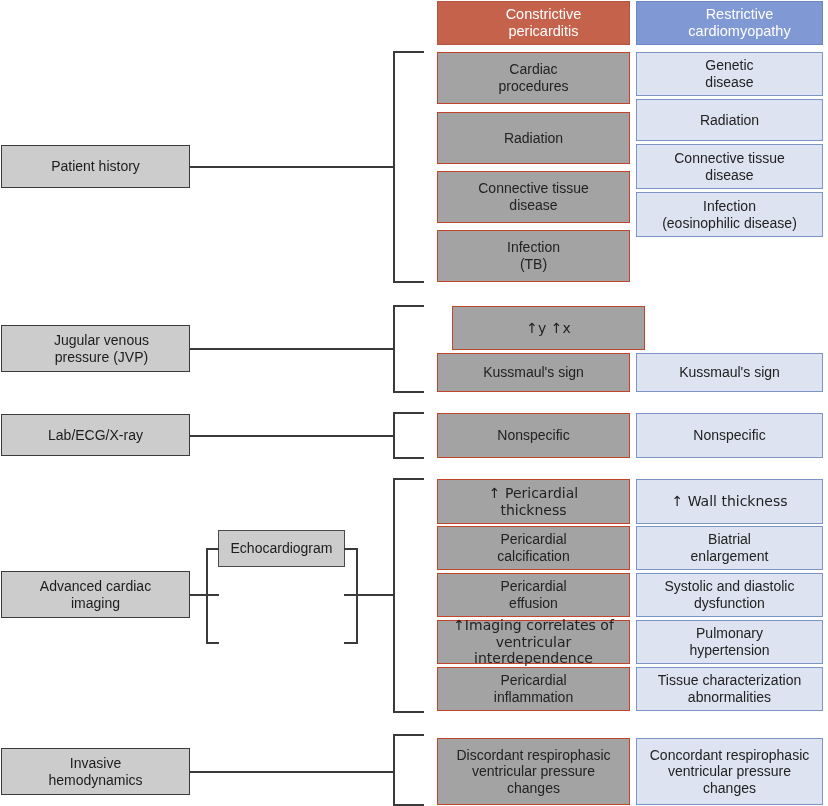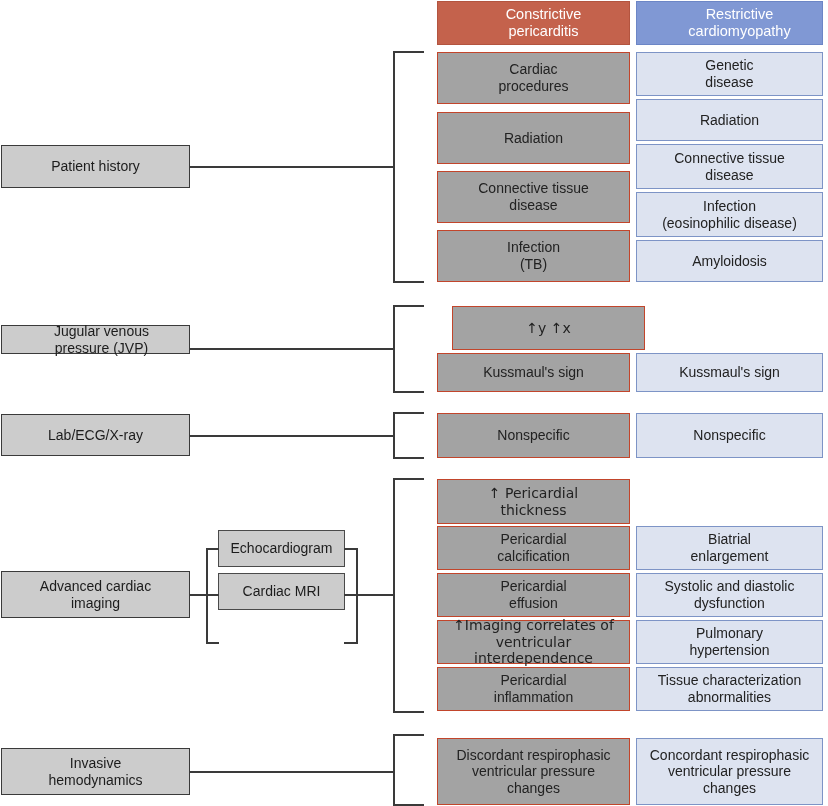--- a/index.html
+++ b/index.html
@@ -84,34 +84,33 @@
 <div id="canvas">
 
   <div class="box col-head red" style="left:437px; top:1px; width:193px; height:44px;">Constrictive
 pericarditis</div>
 
   <div class="box col-head blue" style="left:636px; top:1px; width:187px; height:44px;">Restrictive
 cardiomyopathy</div>
 
   <div class="box grey" style="left:1px; top:145px; width:189px; height:43px;">Patient history</div>
 
-  <div class="box grey" style="left:1px; top:325px; width:189px; height:29px;padding-left:12px;">Jugular venous
+  <div class="box grey" style="left:1px; top:325px; width:189px; height:47px;padding-left:12px;">Jugular venous
 pressure (JVP)</div>
 
   <div class="box grey" style="left:1px; top:414px; width:189px; height:42px;">Lab/ECG/X-ray</div>
 
   <div class="box grey" style="left:1px; top:571px; width:189px; height:47px;">Advanced cardiac
 imaging</div>
 
   <div class="box grey" style="left:1px; top:748px; width:189px; height:47px;">Invasive
 hemodynamics</div>
 
   <div class="box grey sub" style="left:218px; top:530px; width:127px; height:37px;">Echocardiogram</div>
 
-  <div class="box grey sub" style="left:218px; top:573px; width:127px; height:37px;">Cardiac MRI</div>
 
 
   <div class="hline" style="left:190px; top:166px; width:205px;"></div>
   <div class="vline" style="left:393px; top:51px; height:231px;"></div>
   <div class="hline" style="left:393px; top:51px; width:31px;"></div>
   <div class="hline" style="left:393px; top:281px; width:31px;"></div>
 
   <div class="hline" style="left:190px; top:348px; width:205px;"></div>
   <div class="vline" style="left:393px; top:305px; height:87px;"></div>
   <div class="hline" style="left:393px; top:305px; width:31px;"></div>
@@ -151,41 +150,41 @@
   <div class="box cell red" style="left:437px; top:230px; width:193px; height:52px;">Infection
 (TB)</div>
 
   <div class="box cell blue" style="left:636px; top:52px; width:187px; height:44px;">Genetic
 disease</div>
   <div class="box cell blue" style="left:636px; top:99px; width:187px; height:42px;">Radiation</div>
   <div class="box cell blue" style="left:636px; top:144px; width:187px; height:45px;">Connective tissue
 disease</div>
   <div class="box cell blue" style="left:636px; top:192px; width:187px; height:45px;">Infection
 (eosinophilic disease)</div>
-  <div class="box cell blue" style="left:636px; top:240px; width:187px; height:42px;">Amyloidosis</div>
 
   <div class="box cell red arrow" style="left:452px; top:306px; width:193px; height:44px;">↑y  ↑x</div>
   <div class="box cell red" style="left:437px; top:353px; width:193px; height:39px;">Kussmaul's sign</div>
 
   <div class="box cell blue" style="left:636px; top:353px; width:187px; height:39px;">Kussmaul's sign</div>
 
   <div class="box cell red" style="left:437px; top:413px; width:193px; height:45px;">Nonspecific</div>
   <div class="box cell blue" style="left:636px; top:413px; width:187px; height:45px;">Nonspecific</div>
 
   <div class="box cell red arrow" style="left:437px; top:479px; width:193px; height:45px;">↑ Pericardial
 thickness</div>
   <div class="box cell red" style="left:437px; top:526px; width:193px; height:44px;">Pericardial
 calcification</div>
   <div class="box cell red" style="left:437px; top:573px; width:193px; height:44px;">Pericardial
 effusion</div>
   <div class="box cell red arrow" style="left:437px; top:620px; width:193px; height:44px;">↑Imaging correlates of
 ventricular interdependence</div>
   <div class="box cell red" style="left:437px; top:667px; width:193px; height:44px;">Pericardial
 inflammation</div>
 
+  <div class="box cell blue arrow" style="left:636px; top:479px; width:187px; height:45px;">↑ Wall thickness</div>
   <div class="box cell blue" style="left:636px; top:526px; width:187px; height:44px;">Biatrial
 enlargement</div>
   <div class="box cell blue" style="left:636px; top:573px; width:187px; height:44px;">Systolic and diastolic
 dysfunction</div>
   <div class="box cell blue" style="left:636px; top:667px; width:187px; height:44px;">Tissue characterization
 abnormalities</div>
   <div class="box cell blue" style="left:636px; top:620px; width:187px; height:44px;">Pulmonary
 hypertension</div>
 
   <div class="box cell red" style="left:437px; top:738px; width:193px; height:67px;">Discordant respirophasic

